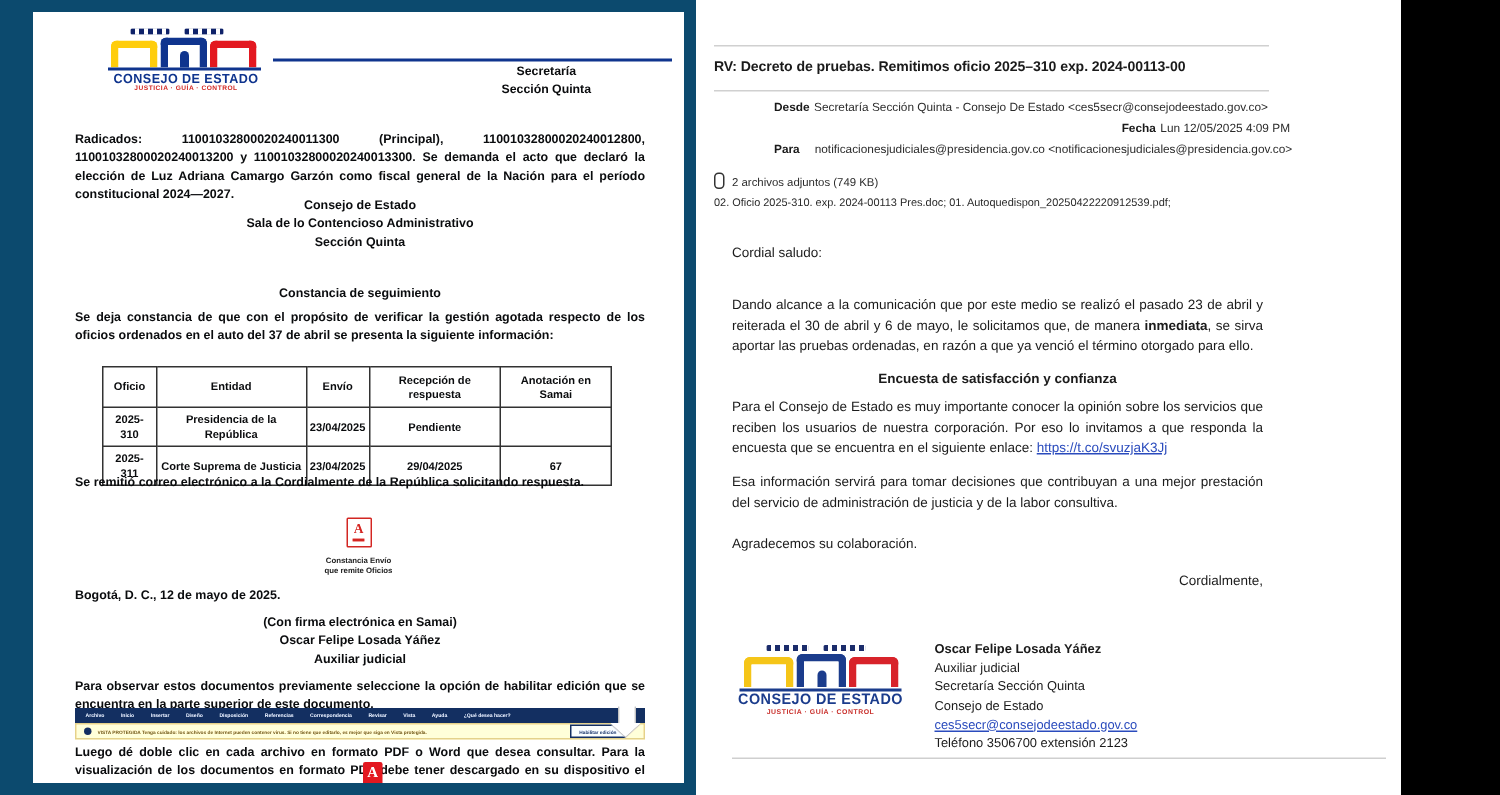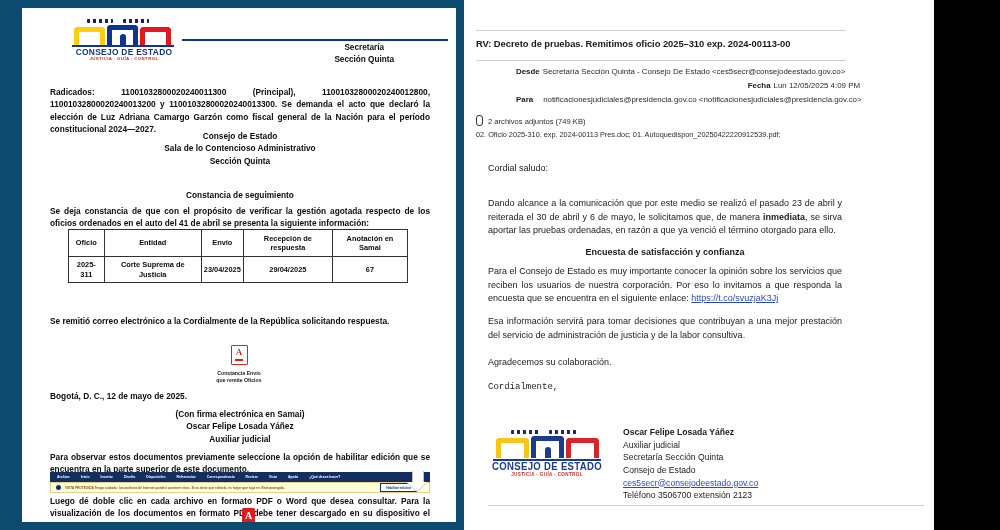--- a/index.html
+++ b/index.html
@@ -176,21 +176,21 @@
 
   #radicados { top: 78px; }
   #encabezado { top: 122px; line-height: 1.5; }
   #constancia-title { top: 181px; }
   #parrafo1 { top: 197px; }
 
   
   .tbl-wrap {
     position: absolute;
     left: 46px;
-    top: 221px;
+    top: 236px;
     width: 340px;
   }
   table.oficios {
     border-collapse: collapse;
     width: 100%;
     font-size: 7.4px;
     font-weight: 600;
     color: #17181a;
   }
   table.oficios th,
@@ -484,21 +484,21 @@
     right: 38px;
     top: 247px;
     text-align: center;
     font-size: 9px;
     font-weight: 700;
     color: #1b1b1b;
   }
   #p-encuesta { top: 265px; }
   #p-info { top: 315px; }
   #p-gracias { top: 356px; text-align: left; }
-  #p-cordial { top: 381px; text-align: left; font-family: Liberation Mono, monospace; }
+  #p-cordial { top: 381px; text-align: right; }
 
   .survey-link {
     color: #2a4bbd;
     text-decoration: underline;
   }
   .bold-inline { font-weight: 700; }
 
   
   .sig {
     position: absolute;
@@ -586,34 +586,41 @@
       </div>
 
       <div class="blk just" id="radicados">Radicados: 11001032800020240011300 (Principal), 11001032800020240012800, 11001032800020240013200 y 11001032800020240013300. Se demanda el acto que declaró la elección de Luz Adriana Camargo Garzón como fiscal general de la Nación para el período constitucional 2024—2027.</div>
 
       <div class="blk center" id="encabezado" style="white-space:pre-line">Consejo de Estado
 Sala de lo Contencioso Administrativo
 Sección Quinta</div>
 
       <div class="blk center" id="constancia-title">Constancia de seguimiento</div>
 
-      <div class="blk just" id="parrafo1">Se deja constancia de que con el propósito de verificar la gestión agotada respecto de los oficios ordenados en el auto del 41 de abril se presenta la siguiente información:</div>
+      <div class="blk just" id="parrafo1">Se deja constancia de que con el propósito de verificar la gestión agotada respecto de los oficios ordenados en el auto del 37 de abril se presenta la siguiente información:</div>
 
       <div class="tbl-wrap">
         <table class="oficios">
           <thead>
             <tr>
               <th>Oficio</th>
               <th>Entidad</th>
               <th>Envío</th>
               <th>Recepción de respuesta</th>
               <th>Anotación en Samai</th>
             </tr>
           </thead>
           <tbody>
+            <tr>
+              <td>2025-310</td>
+              <td>Presidencia de la República</td>
+              <td>23/04/2025</td>
+              <td>Pendiente</td>
+              <td></td>
+            </tr>
             <tr>
               <td>2025-311</td>
               <td>Corte Suprema de Justicia</td>
               <td>23/04/2025</td>
               <td>29/04/2025</td>
               <td>67</td>
             </tr>
           </tbody>
         </table>
       </div>

